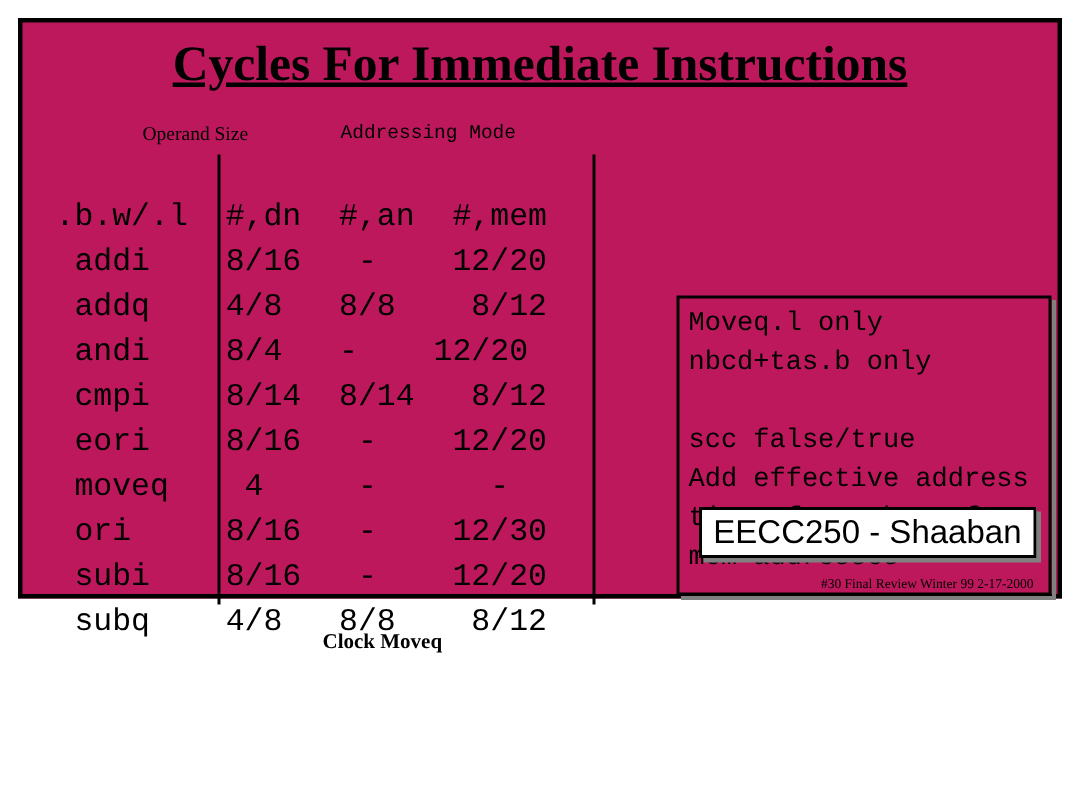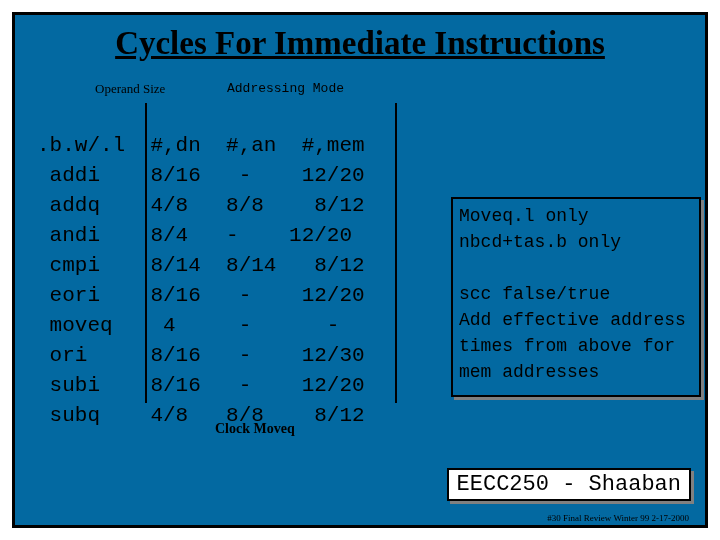--- a/index.html
+++ b/index.html
@@ -1,23 +1,23 @@
 <!DOCTYPE html>
 <html><head>
 <meta charset="utf-8">
 <style>
   * { margin: 0; padding: 0; box-sizing: border-box; }
   html, body { width: 720px; height: 540px; background: #fff; font-family: "Times New Roman", serif; }
   .slide {
     position: relative;
     width: 696px;
-    height: 516px;
+    height: 387px;
     margin: 12px;
     border: 3px solid #000;
-    background: #0369a1;
+    background: #be185d;
   }
   .title {
     font-family: "Times New Roman", serif;
     font-weight: bold;
     font-size: 33px;
     text-align: center;
     text-decoration: underline;
     margin-top: 10px;
   }
   .opsize-label {
@@ -73,21 +73,21 @@
     padding: 4px 6px;
     white-space: pre-wrap;
     margin-top: 32px;
   }
   .footer-badge {
     position: absolute;
     bottom: 24px;
     right: 14px;
     border: 2px solid #000;
     box-shadow: 3px 3px 0 #808080;
-    font-family: Liberation Mono, monospace;
+    font-family: Liberation Sans, sans-serif;
     font-size: 22px;
     padding: 2px 8px;
     background: #fff;
   }
   .footer-small {
     position: absolute;
     bottom: 2px;
     right: 16px;
     font-family: "Times New Roman", serif;
     font-size: 9px;

